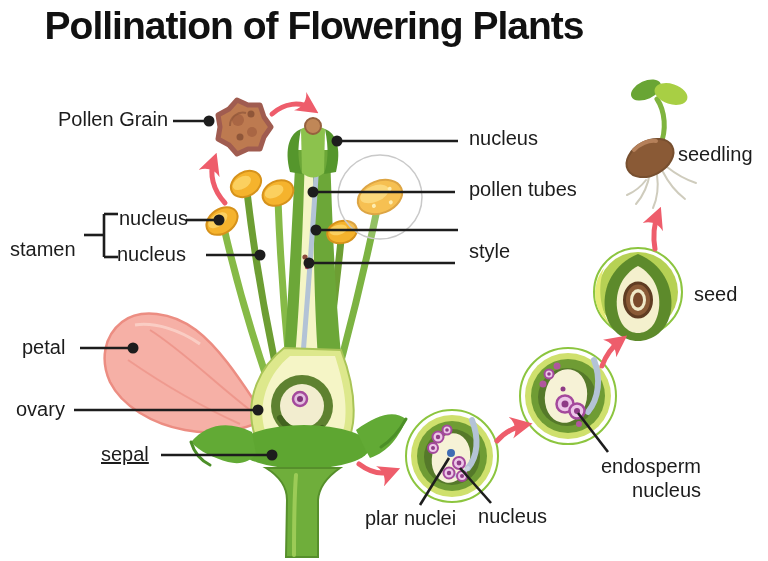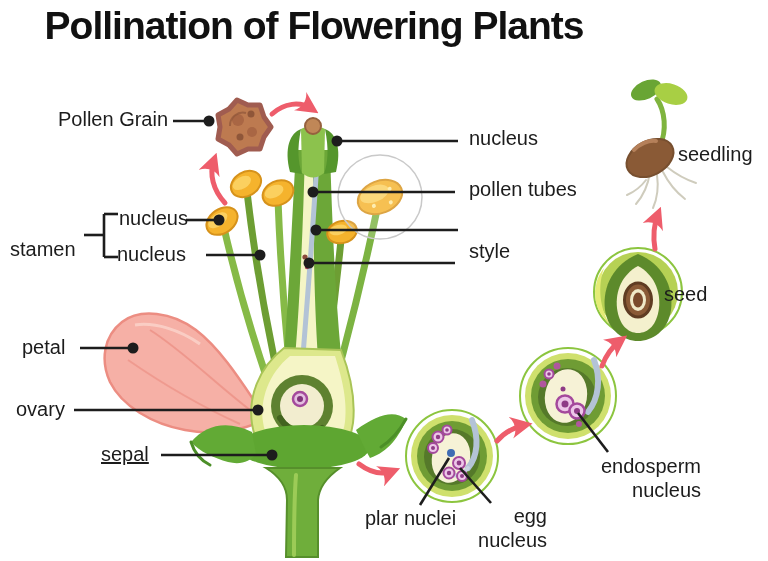--- a/index.html
+++ b/index.html
@@ -20,21 +20,21 @@
   .l-stamen{left:10px;top:224px;margin-top:14px;}
   .l-anther{left:119px;top:207px;}
   .l-filament{left:117px;top:243px;}
   .l-petal{left:22px;top:336px;}
   .l-ovary{left:16px;top:398px;}
   .l-sepal{left:101px;top:443px;text-decoration:underline;}
   .l-stigma{left:469px;top:127px;}
   .l-pollen-tubes{left:469px;top:178px;}
   .l-style{left:469px;top:216px;margin-top:24px;}
   .l-sperm-nuclei{left:469px;top:250px;}
-  .l-seed{left:664px;top:283px;}
+  .l-seed{left:694px;top:283px;}
   .l-seedling{left:678px;top:143px;}
   .l-plar-nuclei{left:358px;top:507px;margin-left:7px;}
   .l-egg-nucleus{left:447px;top:505px;width:100px;}
   .l-endosperm{left:561px;top:455px;width:140px;}
 </style>
 </head>
 <body>
 
 <div id="canvas">
 
@@ -264,20 +264,19 @@
   <div class="lbl l-petal">petal</div>
   <div class="lbl l-ovary">ovary</div>
   <div class="lbl l-sepal">sepal</div>
   <div class="lbl l-stigma">nucleus</div>
   <div class="lbl l-pollen-tubes">pollen tubes</div>
   <div class="lbl l-style">style</div>
   <div class="lbl l-seed">seed</div>
   <div class="lbl l-seedling">seedling</div>
   <div class="lbl l-plar-nuclei">plar nuclei</div>
   <div class="lbl ctr l-egg-nucleus">
-    <div>egg</div>
     <div>nucleus</div>
   </div>
   <div class="lbl ctr l-endosperm">
     <div>endosperm</div>
     <div>nucleus</div>
   </div>
 </div>
 
 </body></html>

